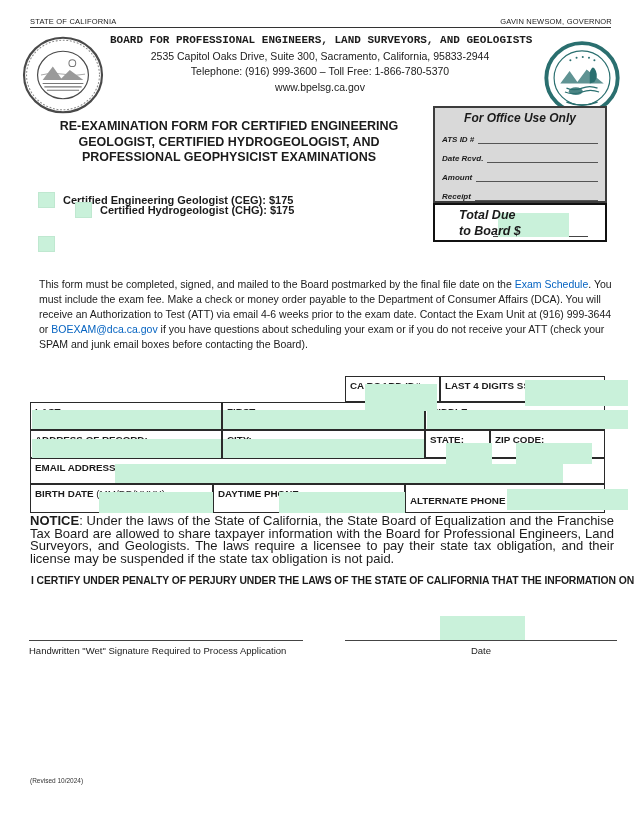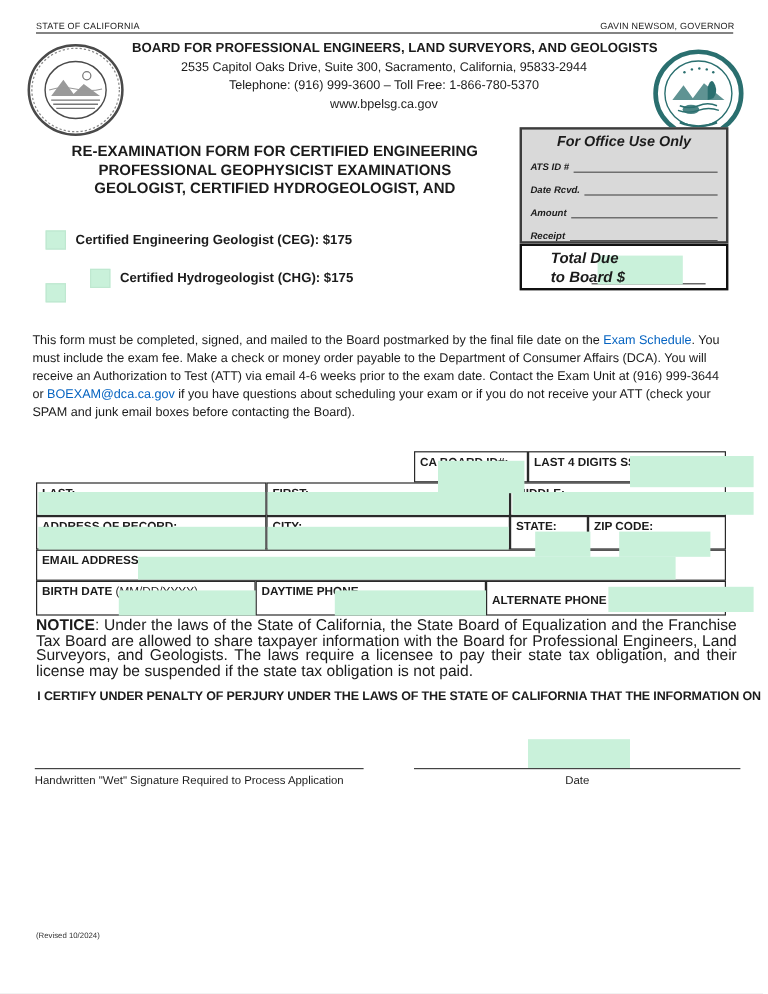--- a/index.html
+++ b/index.html
@@ -7,21 +7,21 @@
     position:relative;width:640px;height:828px;background:#ffffff;
     font-family:"Liberation Sans","DejaVu Sans",sans-serif;color:#1b1b1b;
     margin:0 auto;overflow:hidden;
   }
   .abs{position:absolute;}
   
   .tiny-head{font-size:7.5px;letter-spacing:.2px;color:#222;}
   .head-rule{background:#333;height:1px;}
   
   .board-header{text-align:center;line-height:15.5px;}
-  .bh1{font-weight:bold;font-size:11px;white-space:nowrap;}
+  .bh1{font-weight:bold;font-size:11px;white-space:nowrap;font-family:Liberation Mono, monospace;}
   .bh2{font-size:10.5px;white-space:nowrap;}
   
   .form-title{text-align:center;font-weight:bold;font-size:12.5px;line-height:15.5px;}
   
   .office-box{background:#d9d9d9;border:2px solid #3c3c3c;box-sizing:border-box;}
   .office-title{font-weight:bold;font-style:italic;font-size:12px;text-align:center;margin-top:3px;}
   .office-row{position:absolute;left:0;right:0;display:flex;align-items:flex-end;padding:0 7px;height:12px;}
   .office-label{font-weight:bold;font-style:italic;font-size:8px;white-space:nowrap;}
   .office-line{flex:1;border-bottom:1px solid #555;margin-left:4px;height:10px;}
   .total-box{background:#fff;border:2px solid #111;box-sizing:border-box;}
@@ -91,22 +91,22 @@
 
   <div class="abs board-header" style="left:110px;top:33px;width:420px;">
     <div class="bh1">BOARD FOR PROFESSIONAL ENGINEERS, LAND SURVEYORS, AND GEOLOGISTS</div>
     <div class="bh2">2535 Capitol Oaks Drive, Suite 300, Sacramento, California, 95833-2944</div>
     <div class="bh2">Telephone: (916) 999-3600 – Toll Free: 1-866-780-5370</div>
     <div class="bh2">www.bpelsg.ca.gov</div>
   </div>
 
   <div class="abs form-title" style="left:30px;top:119px;width:398px;">
     <div>RE-EXAMINATION FORM FOR CERTIFIED ENGINEERING</div>
+    <div>GEOLOGIST, CERTIFIED HYDROGEOLOGIST, AND</div>
     <div>PROFESSIONAL GEOPHYSICIST EXAMINATIONS</div>
-    <div>GEOLOGIST, CERTIFIED HYDROGEOLOGIST, AND</div>
   </div>
 
   <div class="abs office-box" style="left:433px;top:106px;width:174px;height:97px;">
     <div class="office-title">For Office Use Only</div>
     <div class="office-row" style="top:24px;align-items:flex-end;">
       <span class="office-label">ATS ID #</span>
       <span class="office-line"></span>
     </div>
     <div class="office-row" style="top:43px;">
       <span class="office-label">Date Rcvd.</span>
@@ -128,29 +128,29 @@
     <div class="total-text" style="margin:2px 0 0 8px;">
       <div>Total Due</div>
       <div>to Board $</div>
     </div>
   </div>
 
   <div class="abs chk-row" style="left:38px;top:192px;">
     <span class="chk-box"></span>
     <span class="chk-label">Certified Engineering Geologist (CEG): $175</span>
   </div>
-  <div class="abs chk-row" style="left:38px;top:224px;padding-left:37px;">
+  <div class="abs chk-row" style="left:38px;top:202px;padding-left:37px;">
     <span class="chk-box"></span>
     <span class="chk-label">Certified Hydrogeologist (CHG): $175</span>
   </div>
   <div class="abs chk-row" style="left:38px;top:236px;">
     <span class="chk-box"></span>
   </div>
 
-  <div class="abs instructions" style="left:27px;top:277px;width:582px;">
+  <div class="abs instructions" style="left:39px;top:277px;width:582px;">
     <span>This form must be completed, signed, and mailed to the Board postmarked by the final file date on the </span><a class="link" href="#">Exam Schedule</a><span>. You must include the exam fee. Make a check or money order payable to the Department of Consumer Affairs (DCA). You will receive an Authorization to Test (ATT) via email 4-6 weeks prior to the exam date.  Contact the Exam Unit at (916) 999-3644 or </span><a class="link" href="#">BOEXAM@dca.ca.gov</a><span> if you have questions about scheduling your exam or if you do not receive your ATT (check your SPAM and junk email boxes before contacting the Board).</span>
   </div>
 
   <div class="gfield" style="left:365px;top:384px;width:72px;height:27px;"></div>
   <div class="gfield" style="left:525px;top:380px;width:103px;height:26px;"></div>
   <div class="gfield" style="left:32px;top:410px;width:189px;height:19px;"></div>
   <div class="gfield" style="left:223px;top:410px;width:201px;height:19px;"></div>
   <div class="gfield" style="left:427px;top:410px;width:201px;height:19px;"></div>
   <div class="gfield" style="left:32px;top:439px;width:189px;height:19px;"></div>
   <div class="gfield" style="left:223px;top:439px;width:201px;height:19px;"></div>

